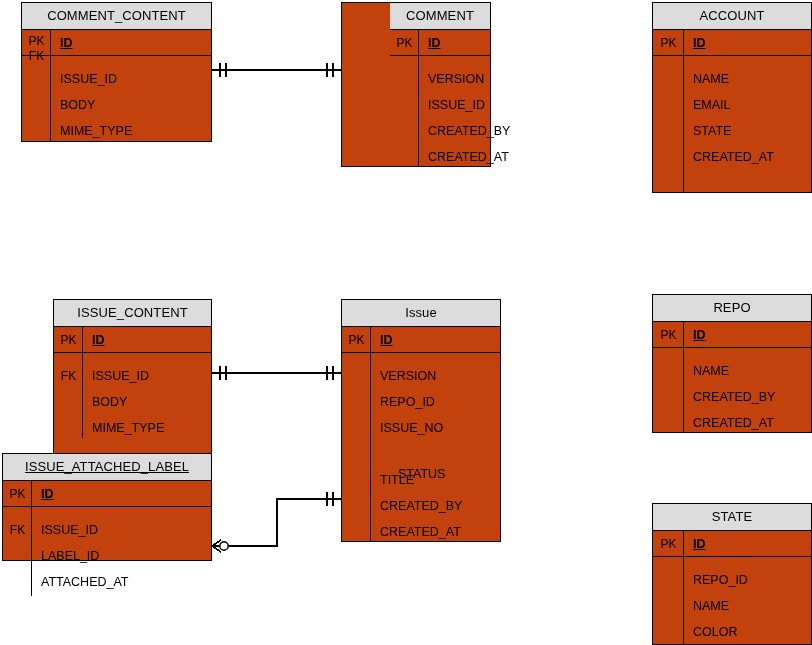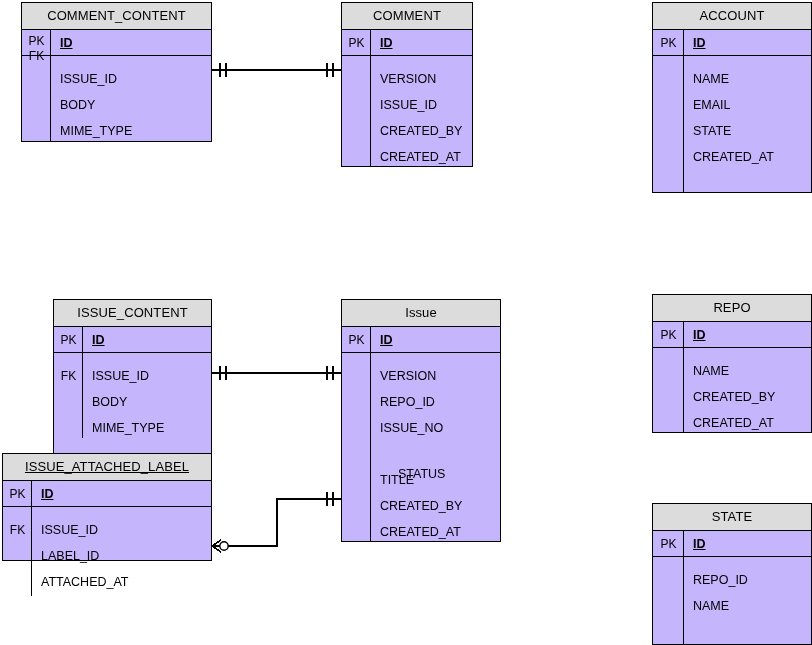--- a/index.html
+++ b/index.html
@@ -19,21 +19,21 @@
     position: absolute;
     left: 0;
     top: 0;
     width: 812px;
     height: 645px;
   }
   .entity {
     position: absolute;
     box-sizing: border-box;
     border: 1px solid #000000;
-    background: #c4b5fd;
+    background: #c2410c;
   }
   .entity-header {
     box-sizing: border-box;
     background: #dcdcdc;
     border-bottom: 1px solid #000000;
     text-align: center;
     font-size: 13px;
     line-height: 26px;
     height: 27px;
     white-space: nowrap;
@@ -165,21 +165,21 @@
               <div class="field-key" style="width: 29px;"></div>
               <div class="field-name" style="left: 38px;">BODY</div>
             </div>
             <div class="field-row">
               <div class="field-key" style="width: 29px;"></div>
               <div class="field-name" style="left: 38px;">MIME_TYPE</div>
             </div>
           </div>
         </div>
       </div>
-      <div class="entity" style="left: 341px; top: 2px; width: 132px; height: 165px;">
+      <div class="entity" style="left: 341px; top: 2px; width: 150px; height: 165px; padding-left: 48px;">
         <div class="entity-header">COMMENT</div>
         <div class="entity-body" style="height: 136px;">
           <div class="key-col" style="width: 29px;"></div>
           <div class="section pk-section" style="height: 26px;">
             <div class="field-row">
               <div class="field-key" style="width: 29px;">PK</div>
               <div class="field-name pk-name" style="left: 38px;">ID</div>
             </div>
           </div>
           <div class="section attr-section" style="padding-top: 10px;">
@@ -364,18 +364,22 @@
           </div>
           <div class="section attr-section" style="padding-top: 10px;">
             <div class="field-row">
               <div class="field-key" style="width: 31px;"></div>
               <div class="field-name" style="left: 40px;">REPO_ID</div>
             </div>
             <div class="field-row">
               <div class="field-key" style="width: 31px;"></div>
               <div class="field-name" style="left: 40px;">NAME</div>
             </div>
+            <div class="field-row">
+              <div class="field-key" style="width: 31px;"></div>
+              <div class="field-name" style="left: 40px;">COLOR</div>
+            </div>
           </div>
         </div>
       </div>
     </div>
 
 </div>
 
 </body></html>

